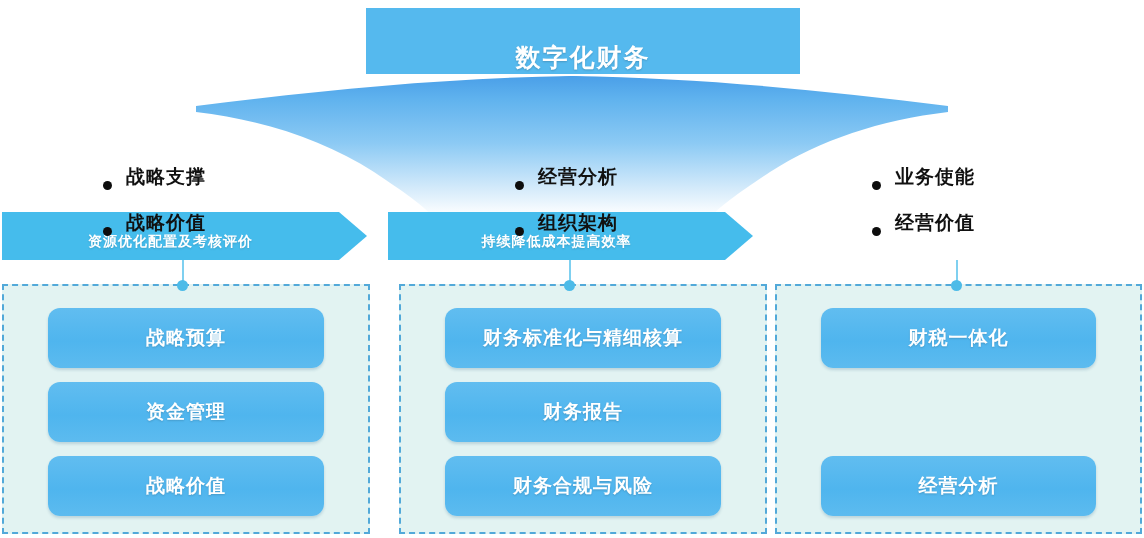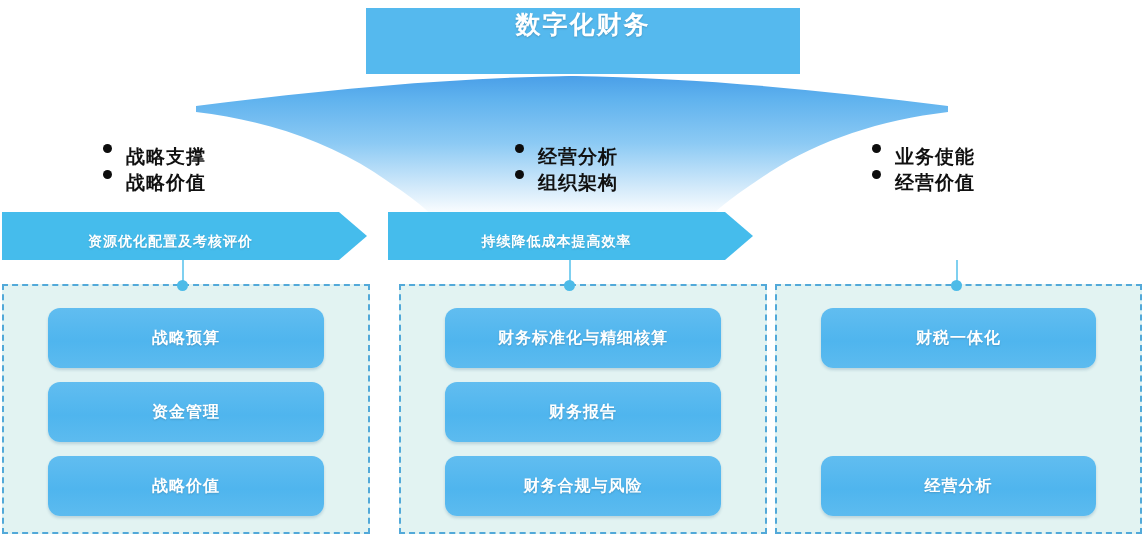--- a/index.html
+++ b/index.html
@@ -19,21 +19,21 @@
 
   
   #title-box {
     position: absolute;
     left: 366px;
     top: 8px;
     width: 434px;
     height: 66px;
     background: #55b9ee;
     display: flex;
-    align-items: flex-start;
+    align-items: flex-end;
     justify-content: center;
     z-index: 5;
   }
   #title-box .title-text {
     color: #ffffff;
     font-size: 25px;
     font-weight: bold;
     letter-spacing: 2px;
     text-shadow: 0 1px 2px rgba(0,0,0,0.18);
   }
@@ -49,23 +49,24 @@
   }
 
   
   .bullet-group {
     position: absolute;
     z-index: 6;
     top: 144px;
   }
   .bullet-row {
     display: flex;
-    align-items: flex-start;
+    align-items: flex-end;
     height: 26px;
     white-space: nowrap;
+    margin-top: 20px;
   }
   .bullet-dot {
     width: 9px;
     height: 9px;
     border-radius: 50%;
     background: #0d0d0d;
     margin-right: 14px;
     flex: none;
   }
   .bullet-label {
@@ -158,21 +159,21 @@
     height: 60px;
     background: linear-gradient(180deg, #61bdf0 0%, #4fb5ee 55%, #5cbbef 100%);
     border-radius: 12px;
     display: flex;
     align-items: center;
     justify-content: center;
     box-shadow: 0 2px 3px rgba(30,90,130,0.20);
   }
   .item-box .item-label {
     color: #ffffff;
-    font-size: 16px;
+    font-size: 19px;
     font-weight: bold;
     letter-spacing: 1px;
     text-shadow: 0 1px 2px rgba(0,0,0,0.16);
   }
 </style>
 </head>
 <body>
 
 <div id="stage">
 

